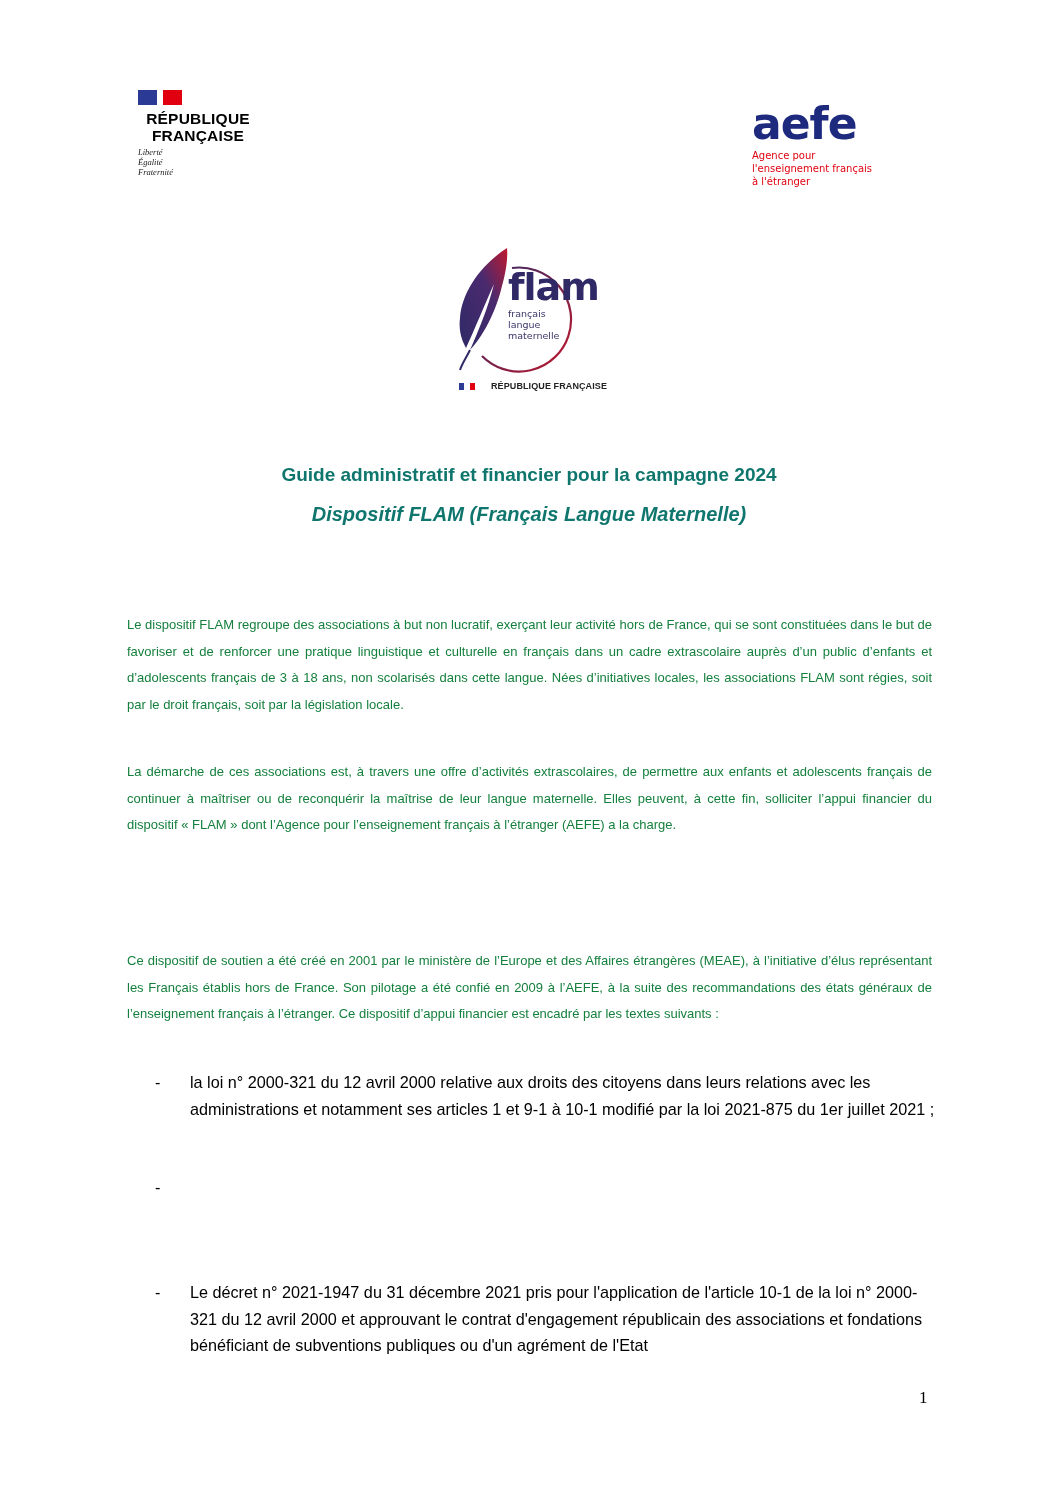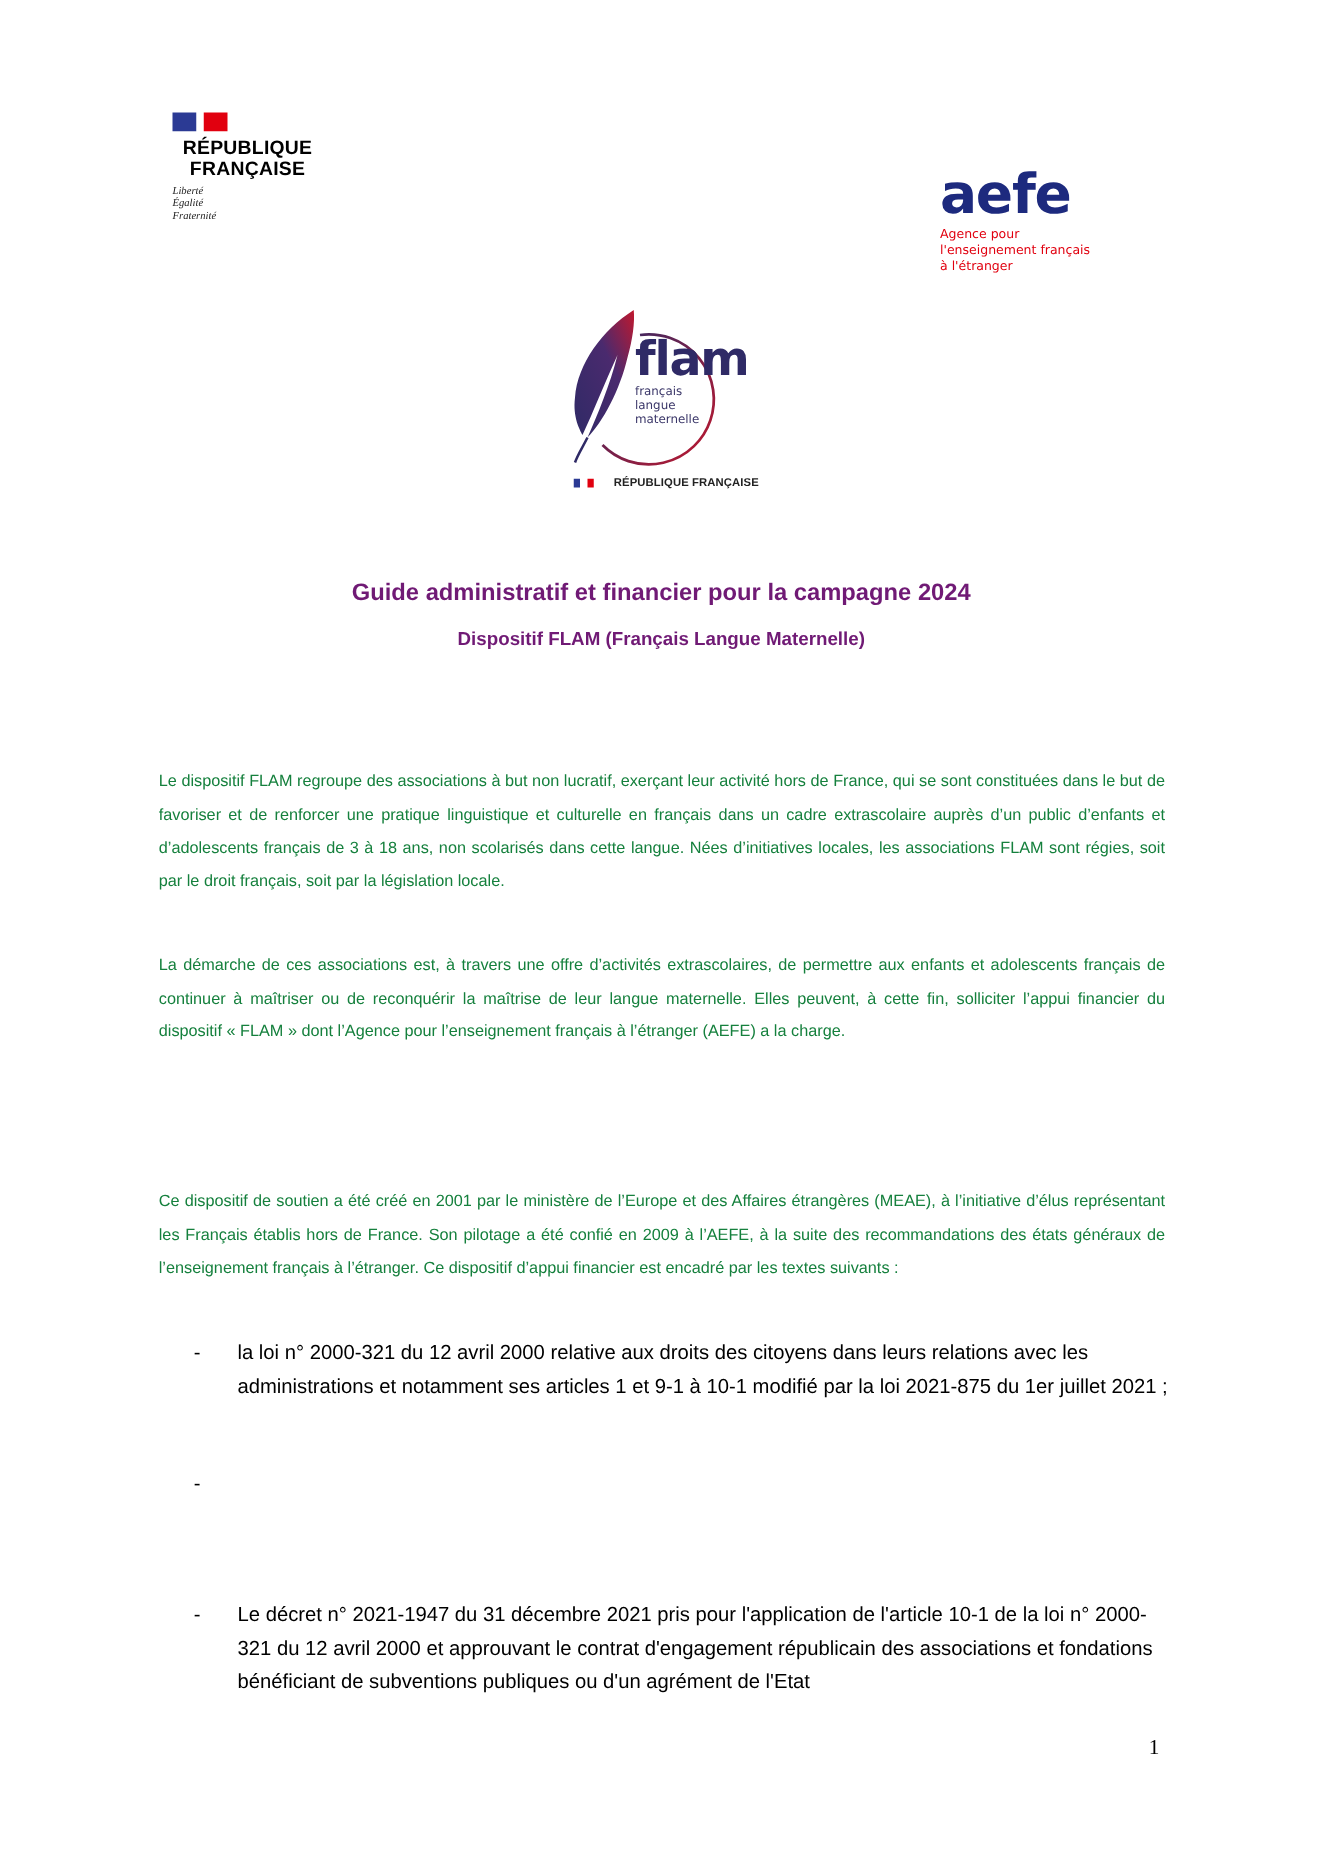--- a/index.html
+++ b/index.html
@@ -11,44 +11,44 @@
   .rf-flag { display: flex; width: 44px; height: 15px; }
   .rf-flag .blue { width: 19px; height: 15px; background: #2b3a94; position: relative; }
   .rf-flag .white { width: 6px; height: 15px; background: #ffffff; }
   .rf-flag .red { width: 19px; height: 15px; background: #e1000f; }
   .rf-name { font-family: "Liberation Sans", sans-serif; font-weight: 700; font-size: 15.5px;
              line-height: 17px; letter-spacing: 0.2px; margin-top: 5px; color: #000; text-align: center; }
   .rf-motto { font-family: "Liberation Serif", serif; font-style: italic; font-size: 8.5px;
               line-height: 10px; margin-top: 3px; color: #222; }
 
   
-  .aefe-logo { position: absolute; left: 752px; top: 103px; width: 140px; margin-top: 32px; }
+  .aefe-logo { position: absolute; left: 752px; top: 103px; width: 140px; }
   .aefe-word { font-family: "DejaVu Sans", sans-serif; font-weight: 700; font-size: 44px;
                line-height: 42px; color: #1d2a7e; letter-spacing: -1px; }
   .aefe-sub { font-family: "DejaVu Sans", sans-serif; font-size: 10px; line-height: 13px;
               color: #e1000f; margin-top: 4px; }
 
   
   .flam-logo { position: absolute; left: 452px; top: 246px; width: 160px; height: 150px; }
   .flam-logo svg { position: absolute; left: 0; top: 0; }
   .flam-word { position: absolute; left: 56px; top: 268px; font-family: "DejaVu Sans", sans-serif;
                font-weight: 700; font-size: 38px; line-height: 38px; color: #2f2a66; letter-spacing: -1px; }
   .flam-sub { position: absolute; left: 508px; top: 308px; font-family: "DejaVu Sans", sans-serif;
               font-size: 9.5px; line-height: 11px; color: #3a3668; }
   .flam-rf { position: absolute; left: 459px; top: 381px; display: flex; align-items: center; gap: 16px; }
   .flam-rf .mini-flag { display: flex; width: 16px; height: 7px; }
   .flam-rf .mini-flag span { flex: 1; }
   .flam-rf .label { font-family: "Liberation Sans", sans-serif; font-weight: 700; font-size: 9px;
                     color: #222; letter-spacing: 0.1px; }
 
   
   .title { position: absolute; left: 0; width: 1058px; text-align: center;
-           font-family: "Liberation Sans", sans-serif; font-weight: 700; color: #701a75; }
+           font-family: "Liberation Sans", sans-serif; font-weight: 700; color: #0f766e; }
   .title.main { top: 464px; font-size: 19px; }
-  .title.sub { top: 503px; font-size: 15px; }
+  .title.sub { top: 503px; font-size: 20px; font-style: italic; }
 
   
   .para { position: absolute; left: 127px; width: 805px; font-family: "Liberation Sans", sans-serif;
           font-size: 13px; line-height: 26.6px; text-align: justify; color: #15803d; }
   .p1 { top: 612px; }
   .p2 { top: 759px; }
   .p3 { top: 948px; }
 
   .list { position: absolute; left: 155px; width: 780px; margin: 0; padding: 0; list-style: none; }
   .list li { position: relative; padding-left: 35px; font-family: "Liberation Sans", sans-serif;

